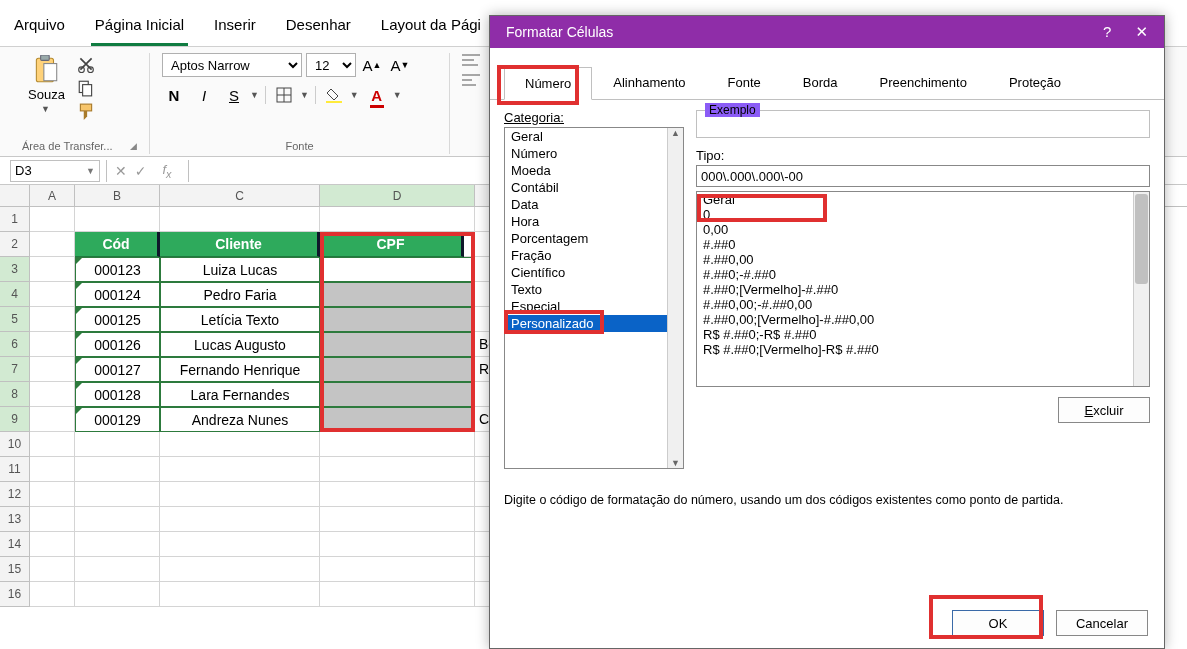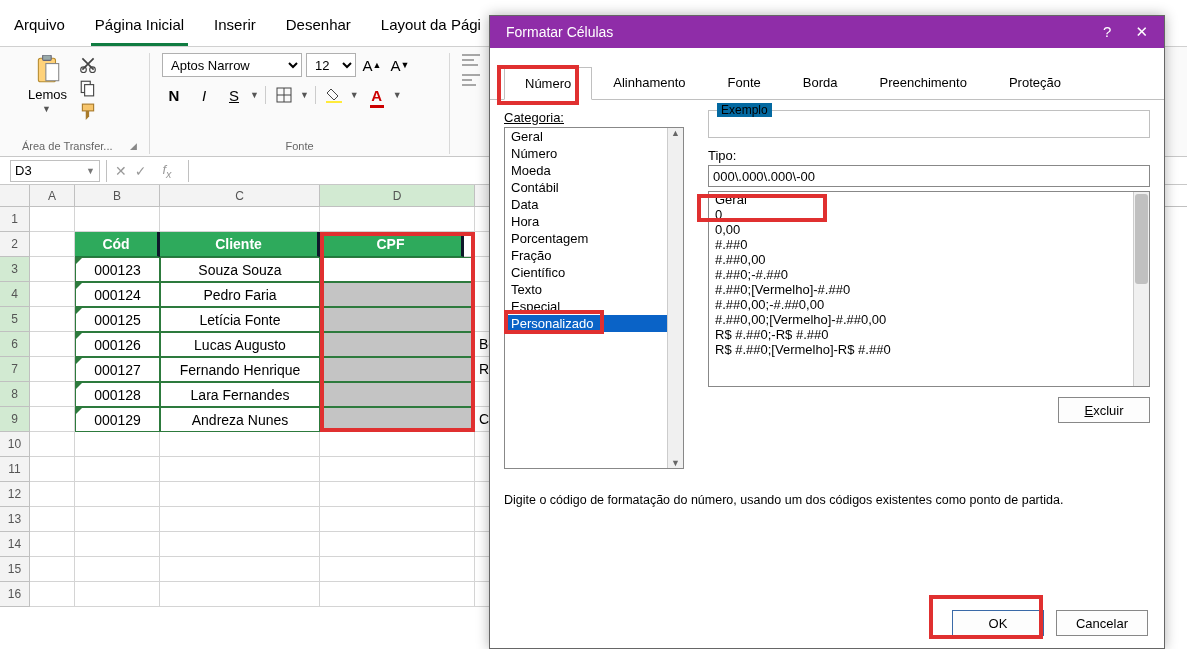--- a/index.html
+++ b/index.html
@@ -54,31 +54,31 @@
 
 .redbox { position: absolute; border: 4px solid #e03030; pointer-events: none; z-index: 5; }
 
 
 .dialog { position: absolute; left: 489px; top: 15px; width: 676px; height: 634px; background: #fff; border: 1px solid #666; box-shadow: 0 0 12px rgba(0,0,0,.3); z-index: 10; }
 .dlg-title { background: #8f2da8; color: #fff; height: 32px; display: flex; align-items: center; justify-content: space-between; padding: 0 16px; font-size: 14px; }
 .dlg-title-right { display: flex; gap: 24px; font-size: 15px; }
 .dlg-tabs { display: flex; gap: 0; padding: 18px 14px 0 14px; border-bottom: 1px solid #c0c0c0; }
 .dlg-tab { padding: 8px 20px; font-size: 13px; cursor: pointer; border: 1px solid transparent; }
 .dlg-tab.active { border: 1px solid #c0c0c0; border-bottom: 1px solid #fff; position: relative; top: 1px; background: #fff; }
-.dlg-body { display: flex; padding: 10px 14px; gap: 24px; }
+.dlg-body { display: flex; padding: 10px 14px; gap: 12px; }
 .cat-col { width: 180px; }
 .cat-label { font-size: 13px; margin-bottom: 2px; }
 .cat-label u { text-decoration: underline; }
 .cat-list { border: 1px solid #888; height: 342px; position: relative; font-size: 13px; overflow: hidden; }
 .cat-item { padding: 1px 6px; cursor: pointer; }
 .cat-item.selected { background: #0a63c7; color: #fff; }
 .cat-scroll { position:absolute; right:0; top:0; width:16px; height:100%; background:#f0f0f0; border-left:1px solid #ccc; display:flex; flex-direction:column; justify-content:space-between; align-items:center; font-size:9px; color:#666; }
 .right-col { flex: 1; }
 .exemplo-box { border: 1px solid #c0c0c0; padding: 10px 10px 16px 10px; position: relative; margin-bottom: 10px; }
-.exemplo-lbl { position: absolute; top: -8px; left: 8px; background: #0369a1; padding: 0 4px; font-size: 12px; }
+.exemplo-lbl { position: absolute; top: -8px; left: 8px; background: #8b5cf6; padding: 0 4px; font-size: 12px; }
 .tipo-input { width: 100%; border: 1px solid #888; height: 22px; padding: 0 4px; font-size: 13px; }
 .fmt-list { border: 1px solid #888; height: 196px; margin-top: 4px; position: relative; font-size: 13px; overflow: hidden; }
 .fmt-item { padding: 0 6px; }
 .fmt-scroll { position:absolute; right:0; top:0; width:16px; height:100%; background:#f0f0f0; border-left:1px solid #ccc; }
 .fmt-thumb { position:absolute; right:1px; top:2px; width:13px; height:90px; background:#c0c0c0; border-radius:3px; }
 .excl-row { text-align: right; margin-top: 10px; }
 .dlg-btn { border: 1px solid #888; background: #fdfdfd; width: 92px; height: 26px; font-size: 13px; cursor: pointer; }
 .dlg-note { font-size: 12.5px; padding: 14px 14px 6px 14px; }
 .dlg-footer { position: absolute; bottom: 12px; right: 16px; display: flex; gap: 12px; }
 .ok-btn { border: 1px solid #3a6aa8; }
@@ -96,21 +96,21 @@
 
 <div class="ribbon">
   <div class="ribbon-group" style="width:140px;">
     <div class="clipboard-body">
       <div class="paste-btn">
         <svg class="paste-icon" viewBox="0 0 24 28">
             <rect x="3" y="3" width="16" height="22" rx="2" fill="#ffd27a" stroke="#b58a2e"></rect>
             <rect x="7" y="0" width="8" height="5" rx="1" fill="#9aa" stroke="#667"></rect>
             <rect x="10" y="8" width="12" height="16" fill="#fff" stroke="#888"></rect>
           </svg>
-        <span>Lemos</span>
+        <span>Souza</span>
         <span class="caret">▼</span>
       </div>
       <div class="mini-icons">
         <svg class="mini-icon" viewBox="0 0 16 16">
             <path d="M3 3 L13 13 M13 3 L3 13" stroke="#444" stroke-width="1.5"></path>
             <circle cx="4" cy="13" r="2.5" fill="none" stroke="#444"></circle>
             <circle cx="12" cy="13" r="2.5" fill="none" stroke="#444"></circle>
           </svg>
         <svg class="mini-icon" viewBox="0 0 16 16">
             <rect x="2" y="2" width="8" height="10" fill="none" stroke="#444"></rect>
@@ -221,37 +221,37 @@
         <div class="cell" style="width: 45px; position: relative;"></div>
         <div class="cell thead-cell" style="width: 85px; position: relative;">Cód</div>
         <div class="cell thead-cell" style="width: 160px; position: relative;">Cliente</div>
         <div class="cell thead-cell" style="width: 144px; position: relative;">CPF</div>
         <div class="cell" style="width: 40px; position: relative;"></div>
       </div>
       <div class="row">
         <div class="row-header sel">3</div>
         <div class="cell" style="width: 45px; position: relative;"></div>
         <div class="cell tbody-cell" style="width: 85px; position: relative;">000123<div class="tri" style="left: 0px; top: 0px;"></div></div>
-        <div class="cell tbody-cell" style="width: 160px; position: relative;">Souza Souza</div>
+        <div class="cell tbody-cell" style="width: 160px; position: relative;">Luiza Lucas</div>
         <div class="cell tbody-cell active" style="width: 155px; position: relative;"></div>
         <div class="cell" style="width: 40px; position: relative;"></div>
       </div>
       <div class="row">
         <div class="row-header sel">4</div>
         <div class="cell" style="width: 45px; position: relative;"></div>
         <div class="cell tbody-cell" style="width: 85px; position: relative;">000124<div class="tri" style="left: 0px; top: 0px;"></div></div>
         <div class="cell tbody-cell" style="width: 160px; position: relative;">Pedro Faria</div>
         <div class="cell tbody-cell sel" style="width: 155px; position: relative;"></div>
         <div class="cell" style="width: 40px; position: relative;"></div>
       </div>
       <div class="row">
         <div class="row-header sel">5</div>
         <div class="cell" style="width: 45px; position: relative;"></div>
         <div class="cell tbody-cell" style="width: 85px; position: relative;">000125<div class="tri" style="left: 0px; top: 0px;"></div></div>
-        <div class="cell tbody-cell" style="width: 160px; position: relative;">Letícia Fonte</div>
+        <div class="cell tbody-cell" style="width: 160px; position: relative;">Letícia Texto</div>
         <div class="cell tbody-cell sel" style="width: 155px; position: relative;"></div>
         <div class="cell" style="width: 40px; position: relative;"></div>
       </div>
       <div class="row">
         <div class="row-header sel">6</div>
         <div class="cell" style="width: 45px; position: relative;"></div>
         <div class="cell tbody-cell" style="width: 85px; position: relative;">000126<div class="tri" style="left: 0px; top: 0px;"></div></div>
         <div class="cell tbody-cell" style="width: 160px; position: relative;">Lucas Augusto</div>
         <div class="cell tbody-cell sel" style="width: 155px; position: relative;"></div>
         <div class="cell" style="width: 40px; position: relative;">Be</div>

